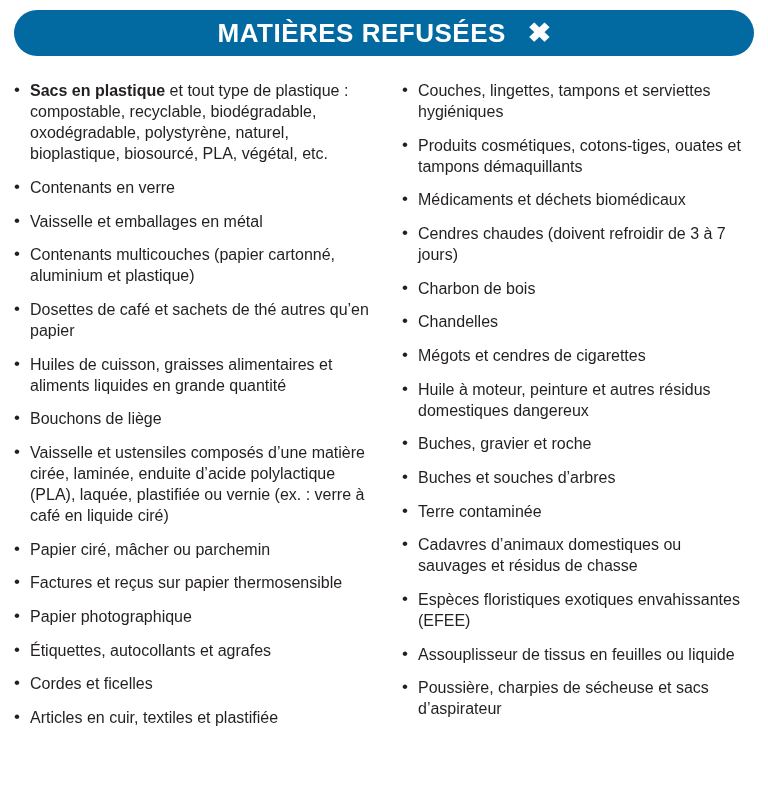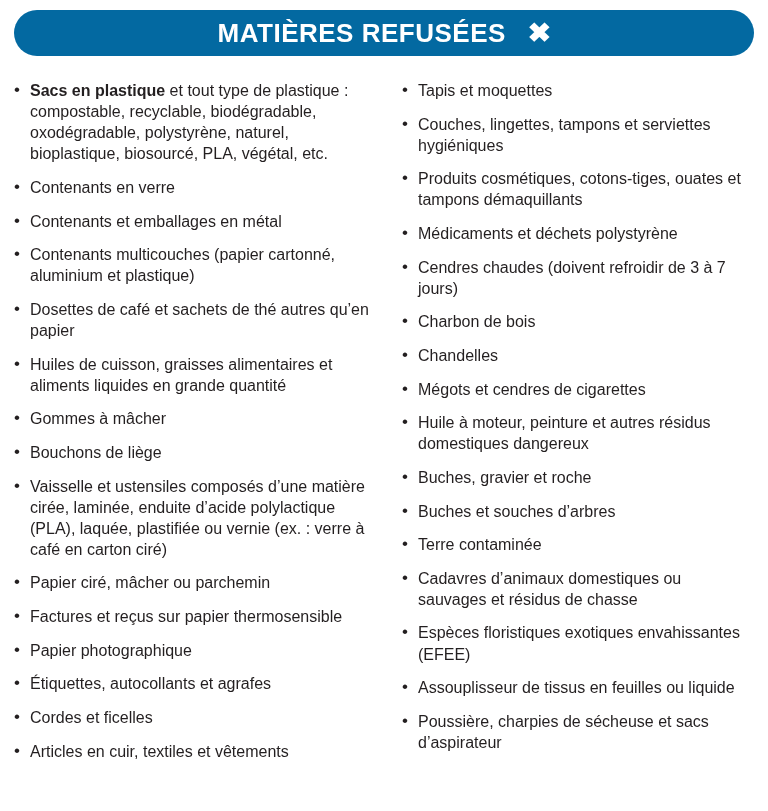--- a/index.html
+++ b/index.html
@@ -101,41 +101,39 @@
   <div class="banner">
     <span class="banner-title">MATIÈRES REFUSÉES</span>
     <span class="banner-x">✖</span>
   </div>
 
   <div class="columns">
     <div class="col col-left">
       <ul class="bullets" id="list-left">
           <li><span class="strong">Sacs en plastique</span><span> et tout type de plastique : compostable, recyclable, biodégradable, oxodégradable, polystyrène, naturel, bioplastique, biosourcé, PLA, végétal, etc.</span></li>
           <li><span>Contenants en verre</span></li>
-          <li><span>Contenants et emballages en métal</span></li>
+          <li><span>Vaisselle et emballages en métal</span></li>
           <li><span>Contenants multicouches (papier cartonné, aluminium et plastique)</span></li>
           <li><span>Dosettes de café et sachets de thé autres qu’en papier</span></li>
           <li><span>Huiles de cuisson, graisses alimentaires et aliments liquides en grande quantité</span></li>
-          <li><span>Gommes à mâcher</span></li>
           <li><span>Bouchons de liège</span></li>
-          <li><span>Vaisselle et ustensiles composés d’une matière cirée, laminée, enduite d’acide polylactique (PLA), laquée, plastifiée ou vernie (ex. : verre à café en carton ciré)</span></li>
+          <li><span>Vaisselle et ustensiles composés d’une matière cirée, laminée, enduite d’acide polylactique (PLA), laquée, plastifiée ou vernie (ex. : verre à café en liquide ciré)</span></li>
           <li><span>Papier ciré, mâcher ou parchemin</span></li>
           <li><span>Factures et reçus sur papier thermosensible</span></li>
           <li><span>Papier photographique</span></li>
           <li><span>Étiquettes, autocollants et agrafes</span></li>
           <li><span>Cordes et ficelles</span></li>
-          <li><span>Articles en cuir, textiles et vêtements</span></li>
+          <li><span>Articles en cuir, textiles et plastifiée</span></li>
         </ul>
     </div>
     <div class="col col-right">
       <ul class="bullets" id="list-right">
-          <li><span>Tapis et moquettes</span></li>
           <li><span>Couches, lingettes, tampons et serviettes hygiéniques</span></li>
           <li><span>Produits cosmétiques, cotons-tiges, ouates et tampons démaquillants</span></li>
-          <li><span>Médicaments et déchets polystyrène</span></li>
+          <li><span>Médicaments et déchets biomédicaux</span></li>
           <li><span>Cendres chaudes (doivent refroidir de 3 à 7 jours)</span></li>
           <li><span>Charbon de bois</span></li>
           <li><span>Chandelles</span></li>
           <li><span>Mégots et cendres de cigarettes</span></li>
           <li><span>Huile à moteur, peinture et autres résidus domestiques dangereux</span></li>
           <li><span>Buches, gravier et roche</span></li>
           <li><span>Buches et souches d’arbres</span></li>
           <li><span>Terre contaminée</span></li>
           <li><span>Cadavres d’animaux domestiques ou sauvages et résidus de chasse</span></li>
           <li><span>Espèces floristiques exotiques envahissantes (EFEE)</span></li>

